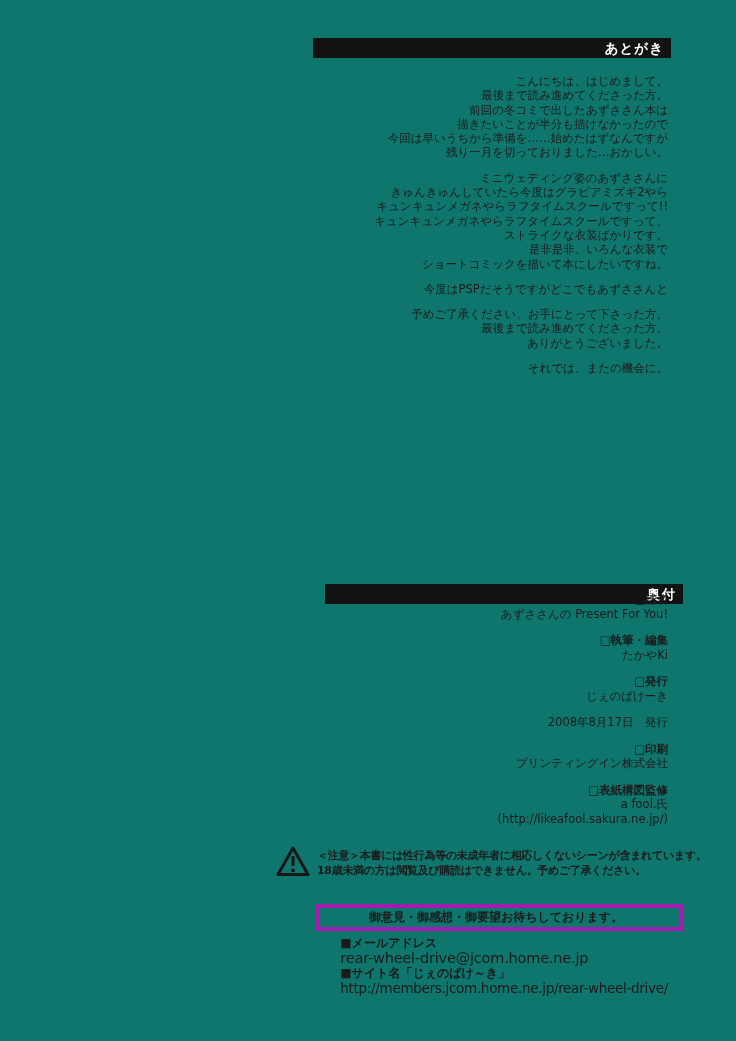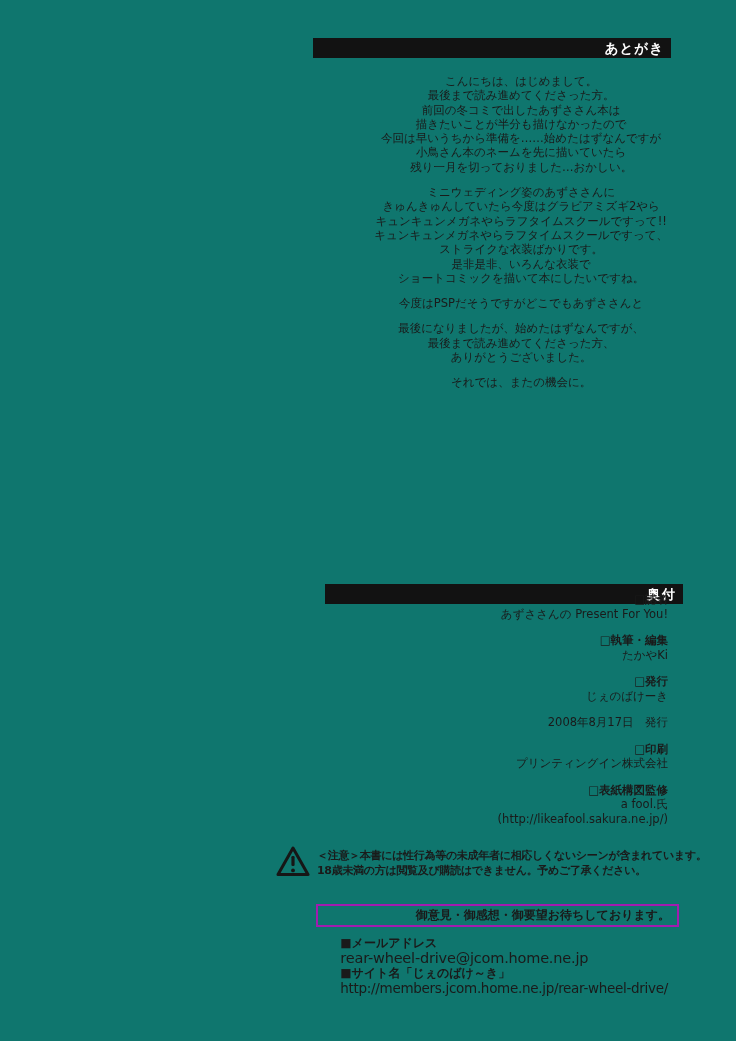--- a/index.html
+++ b/index.html
@@ -32,21 +32,21 @@
 
   .afterword {
     position: absolute;
     top: 74px;
     right: 68px;
     text-align: right;
     font-size: 11.5px;
     line-height: 14.3px;
     white-space: nowrap;
   }
-  .afterword .para { margin: 0 0 11px 0; text-align: center; }
+  .afterword .para { margin: 0 0 11px 0; }
   .afterword .para:last-child { margin-bottom: 13px; }
 
   .colophon {
     position: absolute;
     top: 592px;
     right: 68px;
     text-align: right;
     font-size: 11.5px;
     line-height: 14.5px;
     white-space: nowrap;
@@ -71,26 +71,26 @@
     letter-spacing: -0.3px;
     white-space: nowrap;
   }
 
   .feedback-box {
     position: absolute;
     left: 316px;
     top: 904px;
     width: 352px;
     height: 19px;
-    border: 2px solid #a21caf;
+    border: 4px solid #a21caf;
     box-sizing: content-box;
     font-size: 12px;
     font-weight: bold;
     line-height: 19px;
-    text-align: right;
+    text-align: center;
     padding-right: 7px;
   }
 
   .contact {
     position: absolute;
     top: 936px;
     right: 68px;
     text-align: left;
     white-space: nowrap;
   }
@@ -119,37 +119,36 @@
     <span>あとがき</span>
   </div>
 
   <div class="afterword">
     <div class="para">
       <div class="ln">こんにちは、はじめまして。</div>
       <div class="ln">最後まで読み進めてくださった方。</div>
       <div class="ln">前回の冬コミで出したあずささん本は</div>
       <div class="ln">描きたいことが半分も描けなかったので</div>
       <div class="ln">今回は早いうちから準備を……始めたはずなんですが</div>
-      <div class="ln">小鳥さん本のネームを先に描いていたら</div>
       <div class="ln">残り一月を切っておりました…おかしい。</div>
     </div>
     <div class="para">
       <div class="ln">ミニウェディング姿のあずささんに</div>
       <div class="ln">きゅんきゅんしていたら今度はグラビアミズギ2やら</div>
       <div class="ln">キュンキュンメガネやらラフタイムスクールですって!!</div>
       <div class="ln">キュンキュンメガネやらラフタイムスクールですって、</div>
       <div class="ln">ストライクな衣装ばかりです。</div>
       <div class="ln">是非是非、いろんな衣装で</div>
       <div class="ln">ショートコミックを描いて本にしたいですね。</div>
     </div>
     <div class="para">
       <div class="ln">今度はPSPだそうですがどこでもあずささんと</div>
     </div>
     <div class="para">
-      <div class="ln">最後になりましたが、始めたはずなんですが、</div>
+      <div class="ln">予めご了承ください、お手にとって下さった方、</div>
       <div class="ln">最後まで読み進めてくださった方、</div>
       <div class="ln">ありがとうございました。</div>
     </div>
     <div class="para">
       <div class="ln">それでは、またの機会に。</div>
     </div>
   </div>
 
   <div class="bar bar2">
     <span>奥付</span>

